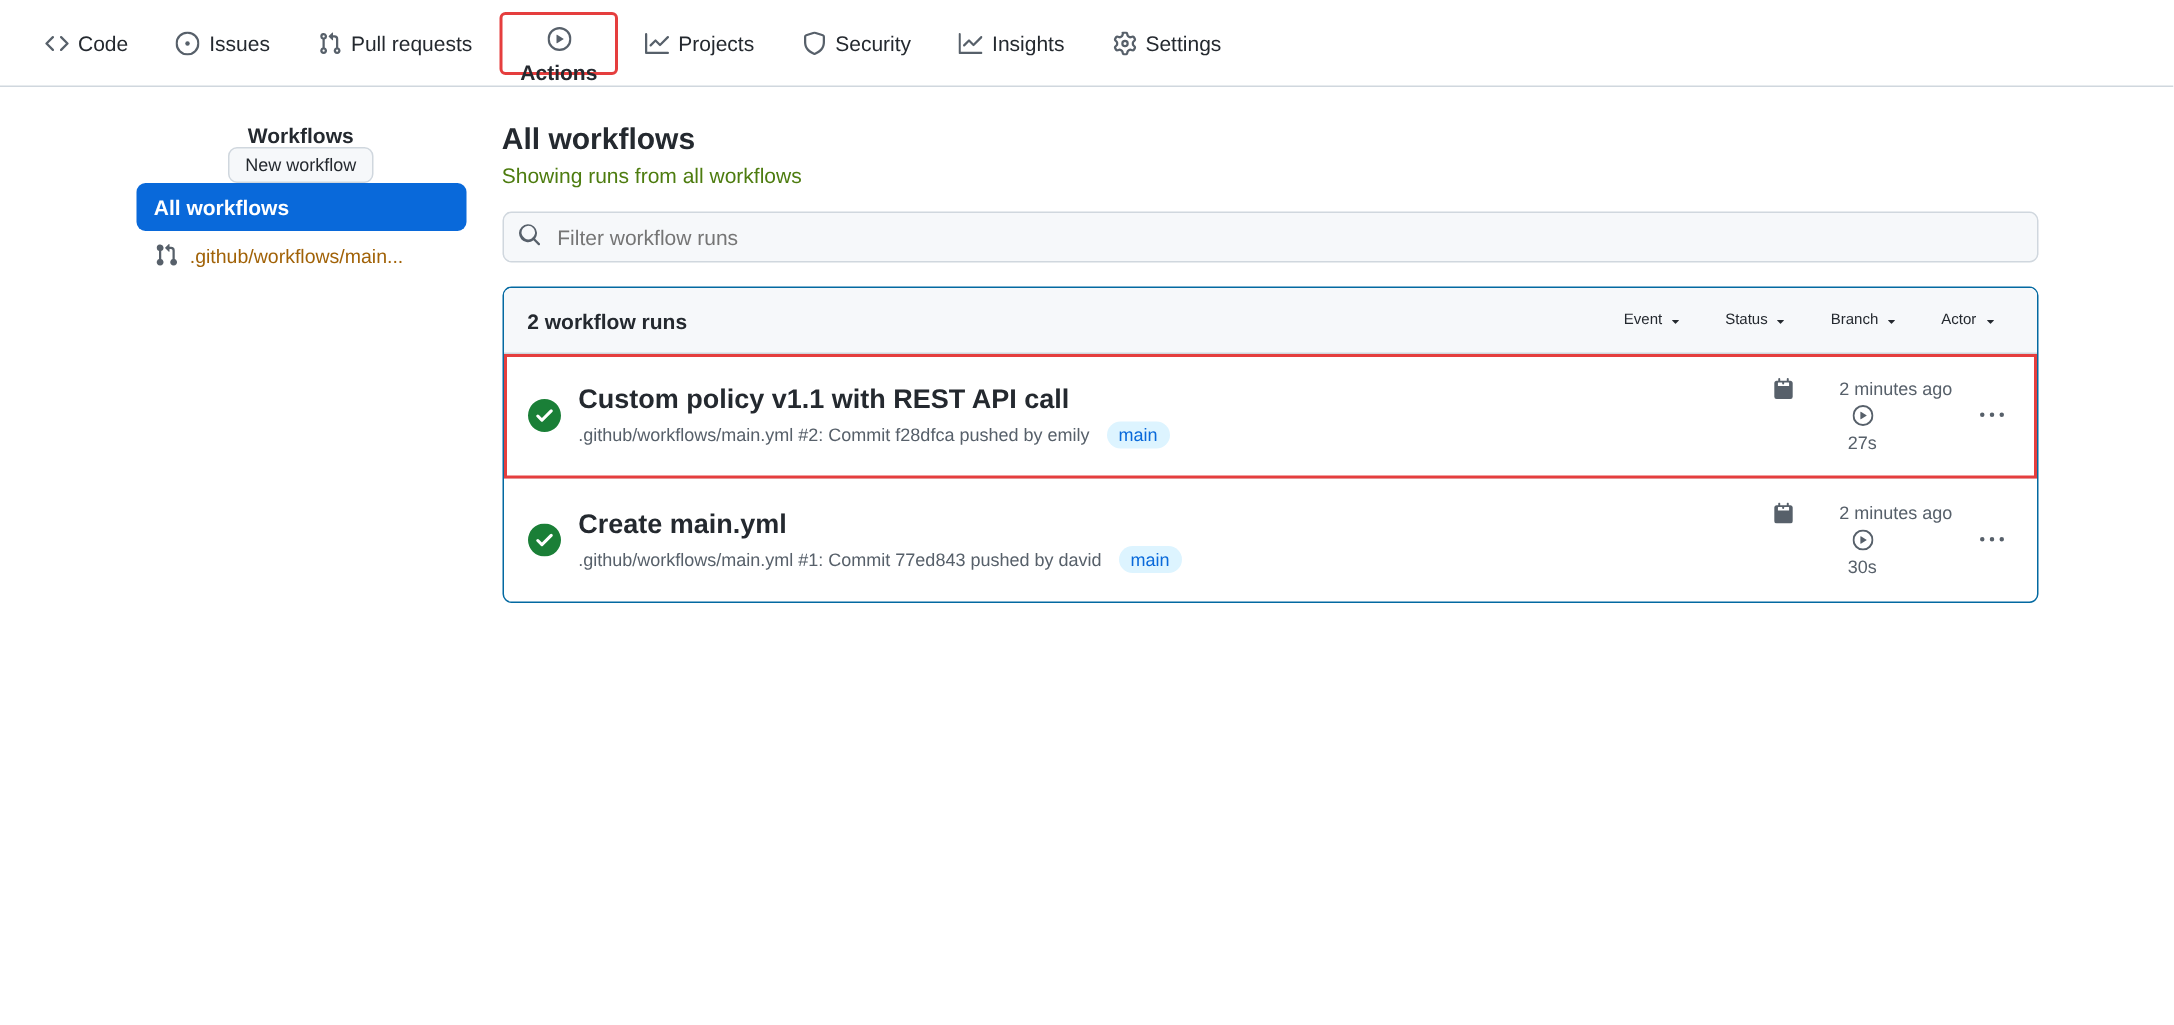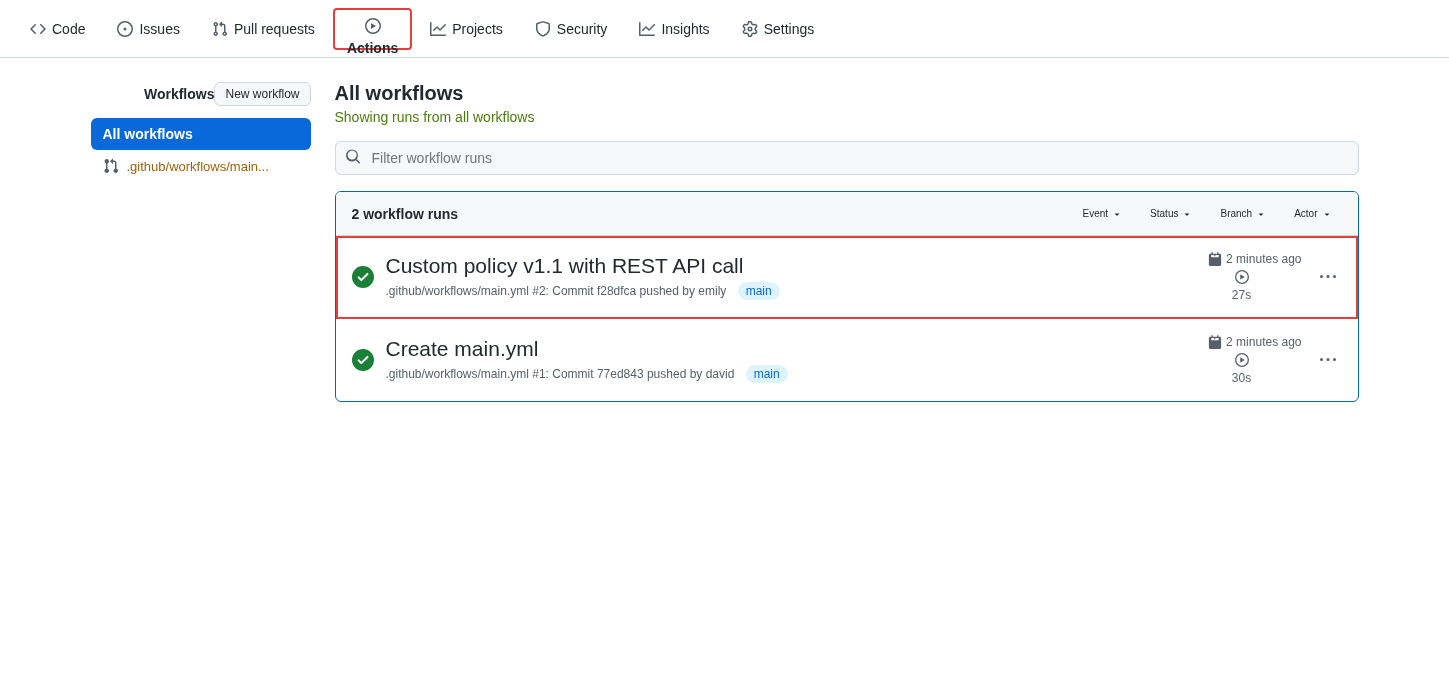--- a/index.html
+++ b/index.html
@@ -57,22 +57,22 @@
     }
 
     
     .sidebar {
       width: 220px;
       flex-shrink: 0;
     }
     .sidebar-header {
       display: flex;
       align-items: center;
-      justify-content: flex-end;
-      margin-bottom: 12px;
+      justify-content: flex-start;
+      flex-direction: column;
     }
     .sidebar-title {
       font-weight: 600;
       font-size: 14px;
     }
     .new-workflow-btn {
       padding: 4px 10px;
       font-size: 12px;
       border: 1px solid #d0d7de;
       border-radius: 6px;
@@ -200,22 +200,22 @@
     .run-status-icon {
       width: 22px;
       height: 22px;
       flex-shrink: 0;
     }
     .run-info {
       flex: 1;
       min-width: 0;
     }
     .run-title {
-      font-weight: 400;
-      font-size: 21px;
+      font-weight: 700;
+      font-size: 18px;
       margin-bottom: 4px;
       color: #24292f;
     }
     .run-meta {
       font-size: 12px;
       color: #57606a;
     }
     .run-branch-badge {
       display: inline-block;
       padding: 2px 8px;
@@ -231,21 +231,21 @@
       font-size: 12px;
       color: #57606a;
       flex-shrink: 0;
       min-width: 120px;
     }
     .run-time-line {
       display: flex;
       align-items: center;
       gap: 4px;
       margin-bottom: 4px;
-      justify-content: flex-end;
+      justify-content: space-between;
     }
     .run-duration-line {
       display: flex;
       align-items: center;
       gap: 4px;
       justify-content: center;
       flex-direction: column;
     }
     .run-more {
       display: flex;

